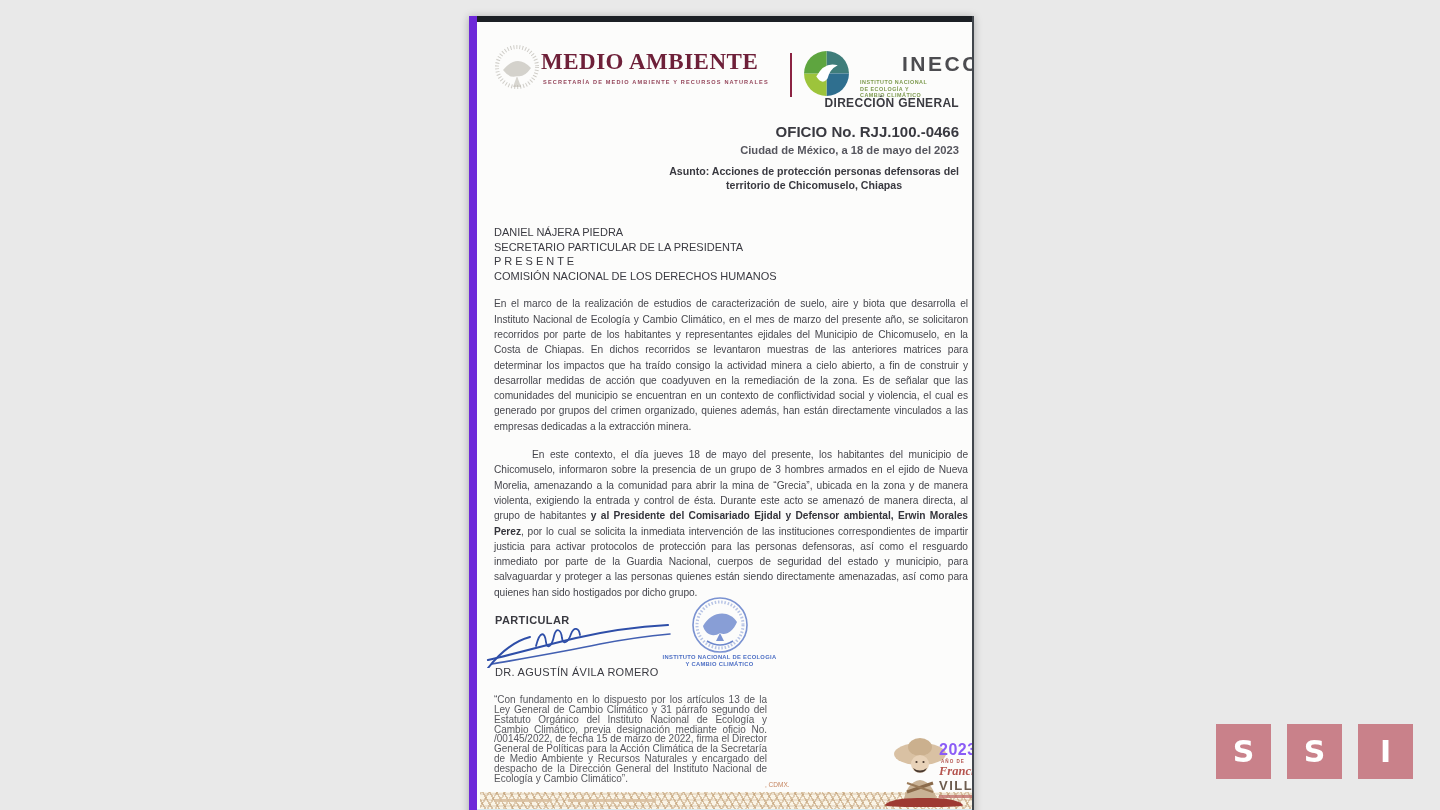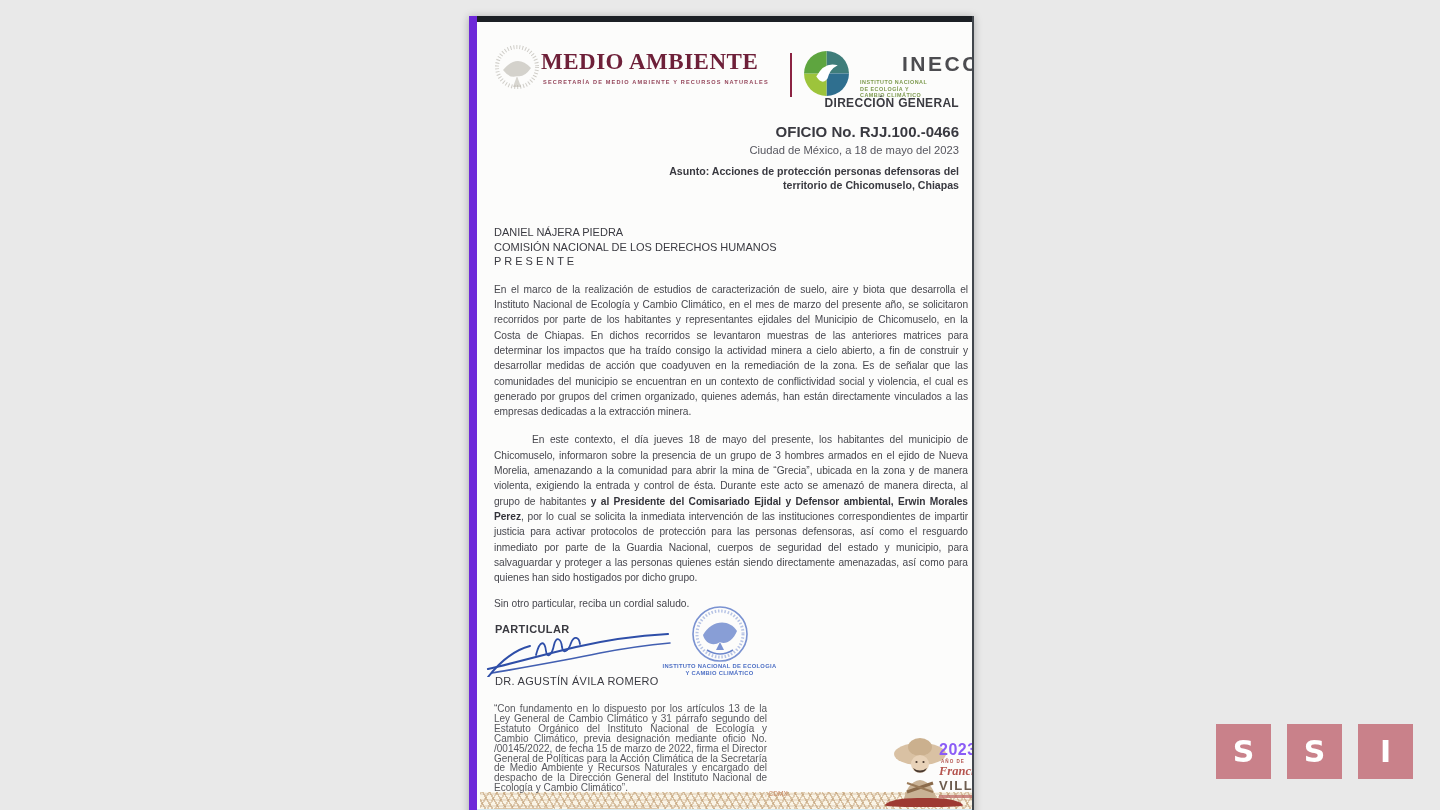--- a/index.html
+++ b/index.html
@@ -26,22 +26,22 @@
   .hdr-divider { position:absolute; left:313px; top:37px; width:2px; height:44px; background:#8c2342; }
   .inecc-logo { position:absolute; left:326px; top:34px; width:47px; height:47px; }
   .inecc-acronym { position:absolute; left:381px; top:36px; font-size:21px; font-weight:600;
                    letter-spacing:2.5px; color:#4c4c50;margin-left:44px; }
   .inecc-name { position:absolute; left:383px; top:63px; font-size:5.4px; font-weight:700;
                 letter-spacing:.5px; color:#7d9a4e; line-height:6.6px; }
   .direccion { position:absolute; right:13px; top:80px; font-size:12px; font-weight:700;
                letter-spacing:.3px; color:#3b3b41; }
 
   .oficio { position:absolute; right:13px; top:107px; font-size:15px; font-weight:700; color:#393940; }
-  .place-date { position:absolute; right:13px; top:128px; font-size:11.2px; font-weight:400; color:#56565e;margin-left:32px; }
-  .subject { position:absolute; right:13px; top:149px; text-align:right; font-size:10.6px;
+  .place-date { position:absolute; right:13px; top:128px; font-size:11.2px; font-weight:700; color:#56565e;margin-left:32px; }
+  .subject { position:absolute; right:13px; top:149px; text-align:center; font-size:10.6px;
              font-weight:700; color:#393940; line-height:13.5px; }
 
   
   .content { position:absolute; left:17px; top:209px; width:474px; z-index:2; }
   .recipient { font-size:11px; font-weight:400; color:#3a3a41; line-height:14.6px; }
   .para { margin-top:13px; font-size:10.2px; color:#47474e; line-height:15.3px;
           text-align:justify; letter-spacing:-0.05px; }
   .para.indent { text-indent:38px; }
   .para b { color:#34343b; }
   .closing { margin-top:13px; font-size:10.2px; color:#47474e; }
@@ -133,29 +133,29 @@
     <div class="place-date">Ciudad de México, a 18 de mayo del 2023</div>
     <div class="subject">
       <div>Asunto:  Acciones de protección personas defensoras del</div>
       <div>territorio de Chicomuselo, Chiapas</div>
     </div>
 
     <div class="content">
 
       <div class="recipient">
         <div>DANIEL NÁJERA PIEDRA</div>
+        <div>SECRETARIO PARTICULAR DE LA PRESIDENTA</div>
+        <div>P R E S E N T E</div>
         <div>COMISIÓN NACIONAL DE LOS DERECHOS HUMANOS</div>
-        <div>P R E S E N T E</div>
       </div>
 
       <div class="para">En el marco de la realización de estudios de caracterización de suelo, aire y biota que desarrolla el Instituto Nacional de Ecología y Cambio Climático, en el mes de marzo del presente año, se solicitaron recorridos por parte de  los habitantes y representantes ejidales del Municipio de Chicomuselo, en la Costa de Chiapas. En dichos recorridos se levantaron muestras de las anteriores matrices para determinar los impactos que ha traído consigo la actividad minera a cielo abierto, a fin de construir y desarrollar medidas de acción que coadyuven en la remediación de la zona. Es de señalar que las comunidades del municipio se encuentran en un contexto de conflictividad social y violencia, el cual es generado por grupos del crimen organizado, quienes además, han están directamente vinculados a las empresas  dedicadas a la  extracción minera.</div>
 
       <div class="para indent"><span>En este contexto, el día jueves 18 de mayo del presente, los habitantes del municipio de Chicomuselo, informaron sobre la presencia de un grupo de 3 hombres armados en el ejido de Nueva Morelia, amenazando a la comunidad para abrir la mina de “Grecia”, ubicada en la zona y de manera violenta, exigiendo la entrada y control de ésta. Durante este acto se amenazó de manera directa, al grupo de habitantes </span><b>y al Presidente del Comisariado Ejidal y Defensor ambiental, Erwin Morales Perez</b><span>, por lo cual se solicita la inmediata intervención de las instituciones correspondientes de impartir justicia para activar protocolos de protección para las personas defensoras, así como el resguardo inmediato  por parte de la Guardia Nacional, cuerpos de seguridad del estado y municipio, para salvaguardar y proteger a las personas quienes están siendo directamente amenazadas, así como para quienes han sido  hostigados por dicho grupo.</span></div>
 
-      <div class="closing">Sin otro particular, reciba un cordial saludo.</div>
 
       <div class="sig-row">
         <div class="atentamente">PARTICULAR</div>
         <svg class="sig-ink" viewBox="0 0 195 52" fill="none">
           <path d="M4 44 C30 38 58 30 92 22 C118 16 148 11 184 9" stroke="#2e4ea8" stroke-width="2.2" stroke-linecap="round"></path>
           <path d="M8 48 C42 42 78 36 116 28 C142 23 164 20 186 18" stroke="#2e4ea8" stroke-width="1.6" stroke-linecap="round" opacity=".9"></path>
           <path d="M4 52 C20 32 34 24 46 21" stroke="#2e4ea8" stroke-width="2" stroke-linecap="round"></path>
           <path d="M52 30 c4 -16 9 -14 10 -4 c1 8 6 4 8 -6 c2 -9 7 -7 8 2 c1 7 6 5 9 -4 c3 -8 8 -6 9 1" stroke="#2e4ea8" stroke-width="1.8" stroke-linecap="round"></path>
         </svg>
         <div class="seal-wrap">

